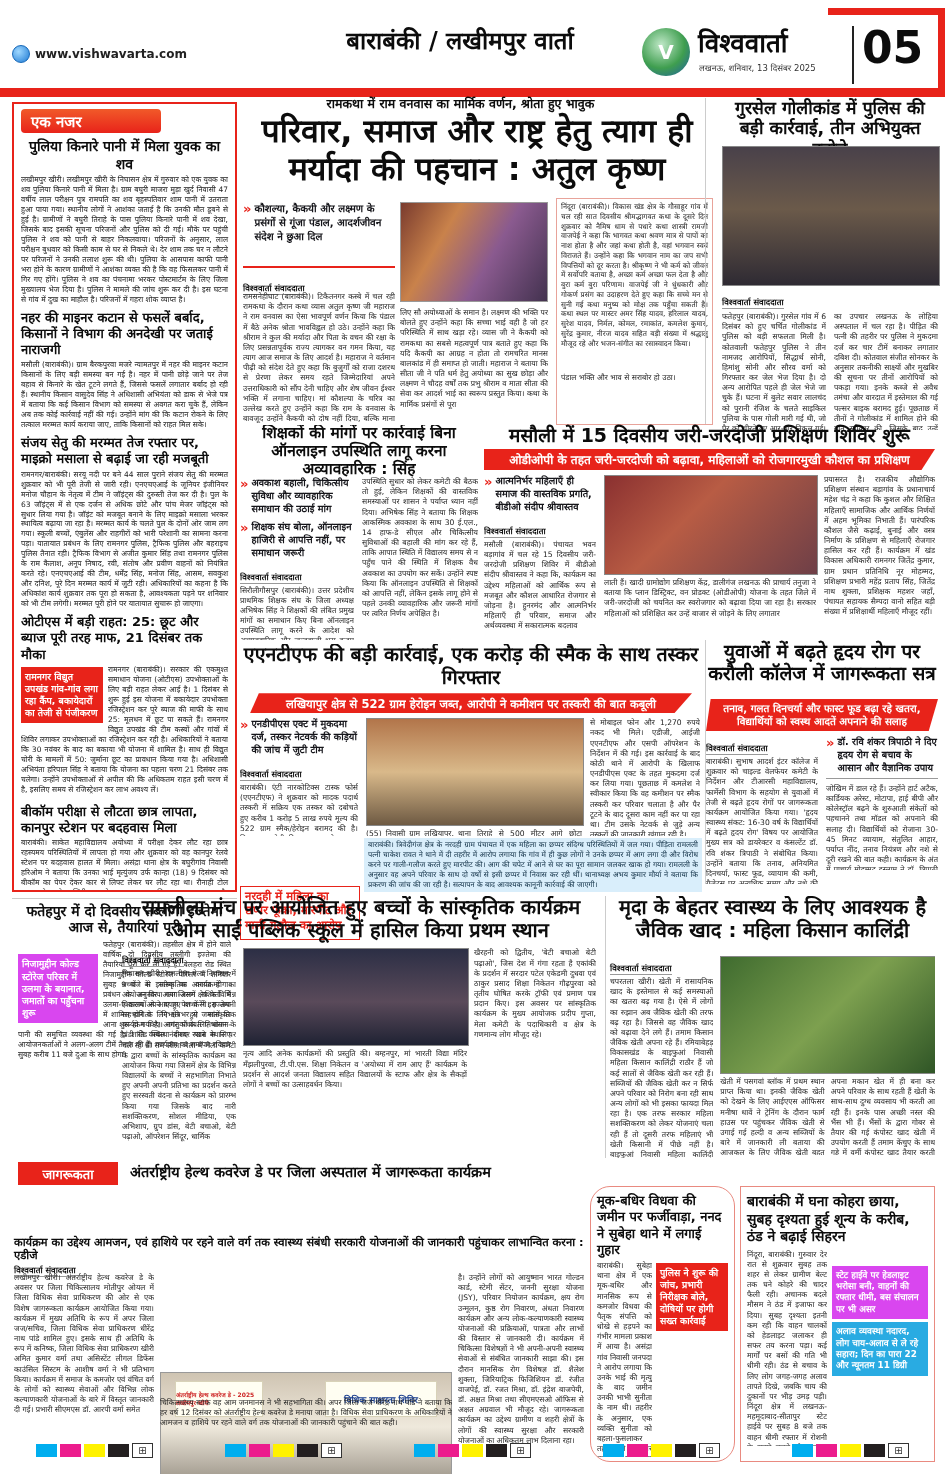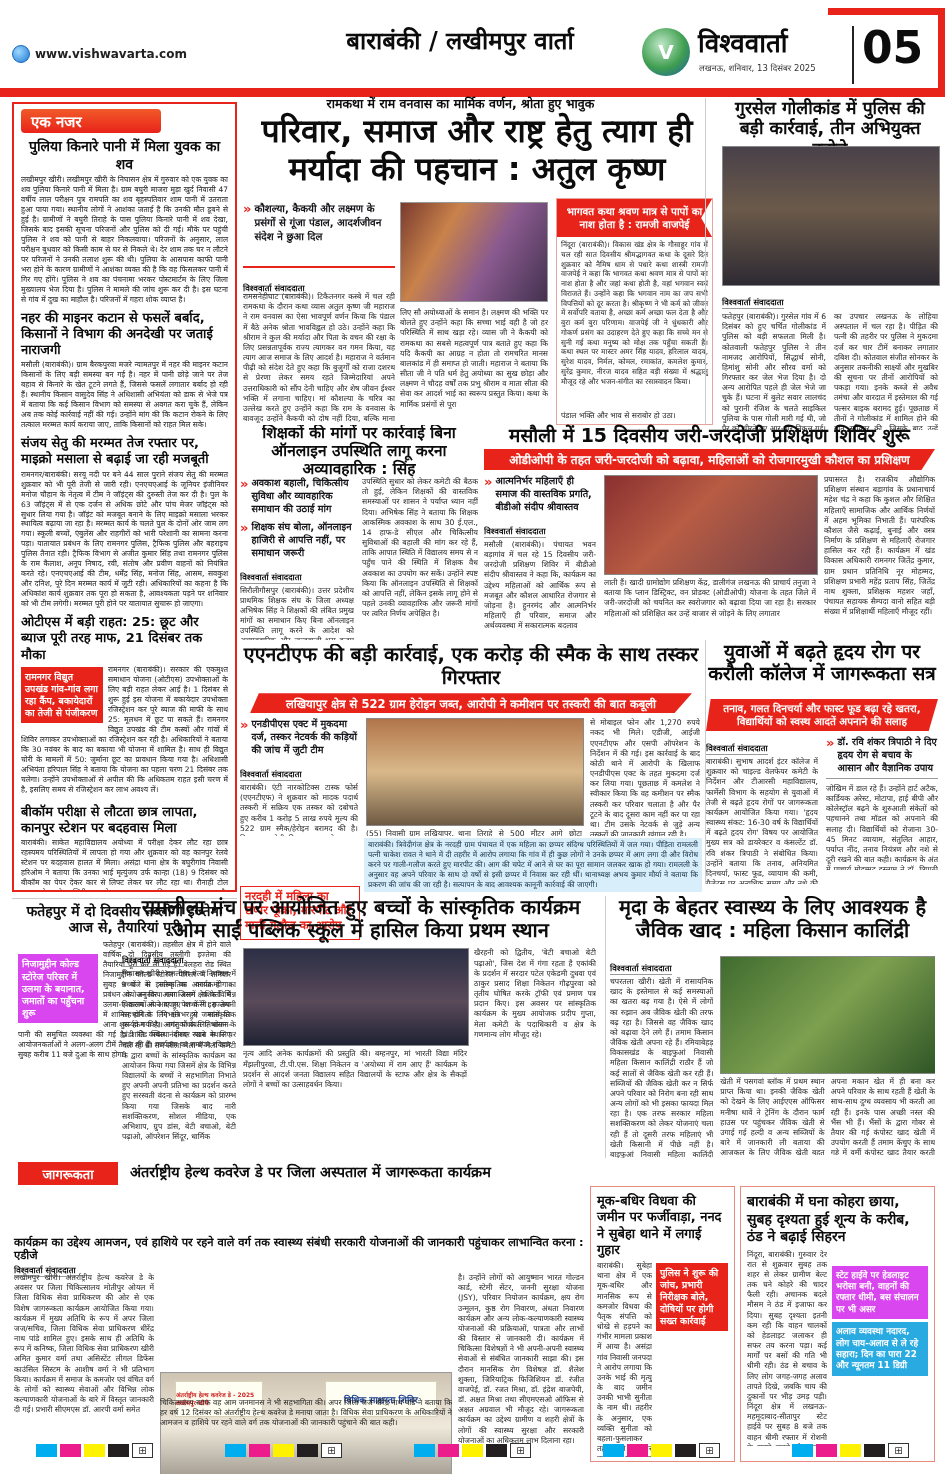--- a/index.html
+++ b/index.html
@@ -90,21 +90,20 @@
       <span class="quote">कौशल्या, कैकयी और लक्ष्मण के प्रसंगों से गूंजा पंडाल, आदर्शजीवन संदेश ने छुआ दिल</span>
       </div>
   </div>
   <div class="abs" style="left:243px;top:276px;"><span class="byline">विश्ववार्ता संवाददाता</span></div>
   <div class="abs body" style="left:243px;top:292px;width:152px;height:132px;">रामसनेहीघाट (बाराबंकी)। टिकैतनगर कस्बे में चल रही रामकथा के दौरान कथा व्यास अतुल कृष्ण जी महाराज ने राम वनवास का ऐसा भावपूर्ण वर्णन किया कि पंडाल में बैठे अनेक श्रोता भावविह्वल हो उठे। उन्होंने कहा कि श्रीराम ने कुल की मर्यादा और पिता के वचन की रक्षा के लिए प्रसन्नतापूर्वक राज्य त्यागकर वन गमन किया, यह त्याग आज समाज के लिए आदर्श है। महाराज ने वर्तमान पीढ़ी को संदेश देते हुए कहा कि बुजुर्गों को राजा दशरथ से प्रेरणा लेकर समय रहते जिम्मेदारियां अपने उत्तराधिकारी को सौंप देनी चाहिए और शेष जीवन ईश्वर भक्ति में लगाना चाहिए। मां कौशल्या के चरित्र का उल्लेख करते हुए उन्होंने कहा कि राम के वनवास के बावजूद उन्होंने कैकयी को दोष नहीं दिया, बल्कि माना कि राम का वनगमन उनके</div>
 
   <div class="abs photo p-pandal" style="left:400px;top:202px;width:148px;height:100px;border:1px solid #999;"></div>
   <div class="abs body" style="left:400px;top:308px;width:148px;height:116px;">लिए सौ अयोध्याओं के समान है। लक्ष्मण की भक्ति पर बोलते हुए उन्होंने कहा कि सच्चा भाई वही है जो हर परिस्थिति में साथ खड़ा रहे। व्यास जी ने कैकयी को रामकथा का सबसे महत्वपूर्ण पात्र बताते हुए कहा कि यदि कैकयी का आग्रह न होता तो रामचरित मानस बालकांड में ही समाप्त हो जाती। महाराज ने बताया कि सीता जी ने पति धर्म हेतु अयोध्या का सुख छोड़ा और लक्ष्मण ने चौदह वर्षों तक प्रभु श्रीराम व माता सीता की सेवा कर आदर्श भाई का स्वरूप प्रस्तुत किया। कथा के मार्मिक प्रसंगों से पूरा</div>
 
   <div class="abs" style="left:556px;top:198px;width:157px;height:227px;border:1px solid #e8a39a;overflow:hidden;">
-    <div class="redband" style="height:34px;font-size:10.3px;line-height:1.25;padding:2px 6px;clip-path:polygon(0 0,100% 0,93% 50%,100% 100%,0 100%);">भागवत कथा श्रवण मात्र से पापों का नाश होता है : रामजी वाजपेई</div>
     <div class="body" style="padding:3px 4px;height:168px;font-size:7.3px;">निंदूरा (बाराबंकी)। विकास खंड क्षेत्र के गौसाहूर गांव में चल रही सात दिवसीय श्रीमद्भागवत कथा के दूसरे दिन शुक्रवार को नैमिष धाम से पधारे कथा शास्त्री रामजी वाजपेई ने कहा कि भागवत कथा श्रवण मात्र से पापों का नाश होता है और जहां कथा होती है, वहां भगवान स्वयं विराजते हैं। उन्होंने कहा कि भगवान नाम का जप सभी विपत्तियों को दूर करता है। श्रीकृष्ण ने भी कर्म को जीवन में सर्वोपरि बताया है, अच्छा कर्म अच्छा फल देता है और बुरा कर्म बुरा परिणाम। वाजपेई जी ने धुंधकारी और गोकर्ण प्रसंग का उदाहरण देते हुए कहा कि सच्चे मन से सुनी गई कथा मनुष्य को मोक्ष तक पहुँचा सकती है। कथा स्थल पर मास्टर अमर सिंह यादव, हरिलाल यादव, सुरेश यादव, निर्मल, कोमल, रमाकांत, कमलेश कुमार, सुरेंद्र कुमार, नीरज यादव सहित बड़ी संख्या में श्रद्धालु मौजूद रहे और भजन-संगीत का रसास्वादन किया।</div>
     <div class="body" style="padding:0 4px;font-size:7.6px;">पंडाल भक्ति और भाव से सराबोर हो उठा।</div>
   </div>
 
   <div class="abs colcard" style="left:705px;top:98px;width:233px;height:326px;padding-left:16px;">
     <div class="hl ctr" style="font-size:17.5px;height:46px;">गुरसेल गोलीकांड में पुलिस की बड़ी कार्रवाई, तीन अभियुक्त दबोचे</div>
     <div class="photo p-police" style="width:100%;height:138px;border:1px solid #888;margin-top:2px;"></div>
     <div style="margin-top:4px;"><span class="byline">विश्ववार्ता संवाददाता</span></div>
     <div style="display:flex;gap:8px;margin-top:3px;">
       <div class="body" style="width:50%;height:118px;">फतेहपुर (बाराबंकी)। गुरसेल गांव में 6 दिसंबर को हुए चर्चित गोलीकांड में पुलिस को बड़ी सफलता मिली है। कोतवाली फतेहपुर पुलिस ने तीन नामजद आरोपियों, सिद्धार्थ सोनी, हिमांशु सोनी और सौरव वर्मा को गिरफ्तार कर जेल भेज दिया है। दो अन्य आरोपित पहले ही जेल भेजे जा चुके हैं। घटना में बुलेट सवार लालचंद को पुरानी रंजिश के चलते साइकिल पुलिया के पास गोली मारी गई थी, जो पैर को चीरते हुए आर-पार निकल गई। घायल</div>
@@ -233,21 +232,21 @@
   <div class="abs hl" style="left:14px;top:1236px;width:572px;height:20px;font-size:11.3px;">कार्यक्रम का उद्देश्य आमजन, एवं हाशिये पर रहने वाले वर्ग तक स्वास्थ्य संबंधी सरकारी योजनाओं की जानकारी पहुंचाकर लाभान्वित करना : एडीजे</div>
   <div class="abs" style="left:14px;top:1258px;"><span class="byline">विश्ववार्ता संवाददाता</span></div>
   <div class="abs body" style="left:14px;top:1273px;width:140px;height:188px;">लखीमपुर खीरी। अंतर्राष्ट्रीय हेल्थ कवरेज डे के अवसर पर जिला चिकित्सालय मोतीपुर ओयल में जिला विधिक सेवा प्राधिकरण की ओर से एक विशेष जागरूकता कार्यक्रम आयोजित किया गया। कार्यक्रम में मुख्य अतिथि के रूप में अपर जिला जज/सचिव, जिला विधिक सेवा प्राधिकरण धीरेंद्र नाथ पांडे शामिल हुए। इसके साथ ही अतिथि के रूप में कनिष्क, जिला विधिक सेवा प्राधिकरण खीरी अमित कुमार वर्मा तथा असिस्टेंट लीगल डिफेंस काउंसिल सिस्टम के आशीष वर्मा ने भी प्रतिभाग किया। कार्यक्रम में समाज के कमजोर एवं वंचित वर्ग के लोगों को स्वास्थ्य सेवाओं और विभिन्न लोक कल्याणकारी योजनाओं के बारे में विस्तृत जानकारी दी गई। प्रभारी सीएमएस डॉ. आरपी वर्मा समेत</div>
   <div class="abs photo p-meet" style="left:160px;top:1272px;width:292px;height:122px;border:1px solid #999;">
     <div class="banner" style="left:14px;top:8px;width:86px;height:34px;font-size:6px;color:#c22;">अंतर्राष्ट्रीय हेल्थ कवरेज डे - 2025 लखीमपुर खीरी</div>
     <div class="banner" style="right:14px;top:8px;width:110px;height:34px;font-size:9px;color:#1b3f8f;">विधिक साक्षरता शिविर</div>
   </div>
   <div class="abs body" style="left:160px;top:1398px;width:292px;height:62px;">चिकित्सालय स्टाफ वह आम जनमानस ने भी सहभागिता की। अपर जिला जज धीरेंद्र नाथ पांडे ने बताया कि हर वर्ष 12 दिसंबर को अंतर्राष्ट्रीय हेल्थ कवरेज डे मनाया जाता है। विधिक सेवा प्राधिकरण के अधिकारियों ने आमजन व हाशिये पर रहने वाले वर्ग तक योजनाओं की जानकारी पहुंचाने की बात कही।</div>
   <div class="abs body" style="left:458px;top:1273px;width:126px;height:188px;">है। उन्होंने लोगों को आयुष्मान भारत गोल्डन कार्ड, स्टेमी सेंटर, जननी सुरक्षा योजना (JSY), परिवार नियोजन कार्यक्रम, क्षय रोग उन्मूलन, कुष्ठ रोग निवारण, अंधता निवारण कार्यक्रम और अन्य लोक-कल्याणकारी स्वास्थ्य योजनाओं की प्रक्रियाओं, पात्रता और लाभों की विस्तार से जानकारी दी। कार्यक्रम में चिकित्सा विशेषज्ञों ने भी अपनी-अपनी स्वास्थ्य सेवाओं से संबंधित जानकारी साझा की। इस दौरान मानसिक रोग विशेषज्ञ डॉ. शैलेश शुक्ला, जिरियाट्रिक फिजिशियन डॉ. रंजीत वाजपेई, डॉ. रजत मिश्रा, डॉ. इंद्रेश बाजपेयी, डॉ. अक्षत मिश्रा तथा सीएमएसओ ऑफिस से अक्षत अग्रवाल भी मौजूद रहे। जागरूकता कार्यक्रम का उद्देश्य ग्रामीण व शहरी क्षेत्रों के लोगों की स्वास्थ्य सुरक्षा और सरकारी योजनाओं का अधिकतम लाभ दिलाना रहा।</div>
 
-  <div class="abs boxed" style="left:590px;top:1186px;width:145px;height:276px;">
+  <div class="abs boxed" style="left:590px;top:1186px;width:145px;height:276px;border-radius:20px;">
     <div class="hl" style="font-size:13px;line-height:1.25;">मूक-बधिर विधवा की जमीन पर फर्जीवाड़ा, ननद ने सुबेहा थाने में लगाई गुहार</div>
     <div style="overflow:hidden;margin-top:3px;">
       <div class="inset-red" style="float:right;width:64px;margin:2px 0 3px 4px;">पुलिस ने शुरू की जांच, प्रभारी निरीक्षक बोले, दोषियों पर होगी सख्त कार्रवाई</div>
       <p class="body" style="margin:0;height:196px;">बाराबंकी। सुबेहा थाना क्षेत्र में एक मूक-बधिर और मानसिक रूप से कमजोर विधवा की पैतृक संपत्ति को धोखे से हड़पने का गंभीर मामला प्रकाश में आया है। असंद्रा गांव निवासी जनपदा ने आरोप लगाया कि उनके भाई की मृत्यु के बाद जमीन उनकी भाभी सुनीता के नाम थी। तहरीर के अनुसार, एक व्यक्ति सुनीता को बहला-फुसलाकर तहसील ले गया और वहां उन्हें अपनी बहू बताकर किसी दूसरे व्यक्ति के नाम वनपत्र चढ़वा दिया। इसके बाद सुनीता को उनके मायके में छोड़ दिया गया, जहां वे वर्तमान में निवास कर रही हैं। प्रभारी निरीक्षक कृष्णकांत सिंह ने बताया कि शिकायत पर जांच शुरू कर दी गई है। सत्यापन के बाद दोषियों पर आवश्यक कानूनी कार्रवाई की जाएगी।</p>
     </div>
   </div>
 
   <div class="abs boxed" style="left:740px;top:1186px;width:195px;height:276px;">
     <div class="hl" style="font-size:14px;line-height:1.25;">बाराबंकी में घना कोहरा छाया, सुबह दृश्यता हुई शून्य के करीब, ठंड ने बढ़ाई सिहरन</div>
     <div style="overflow:hidden;margin-top:4px;">

